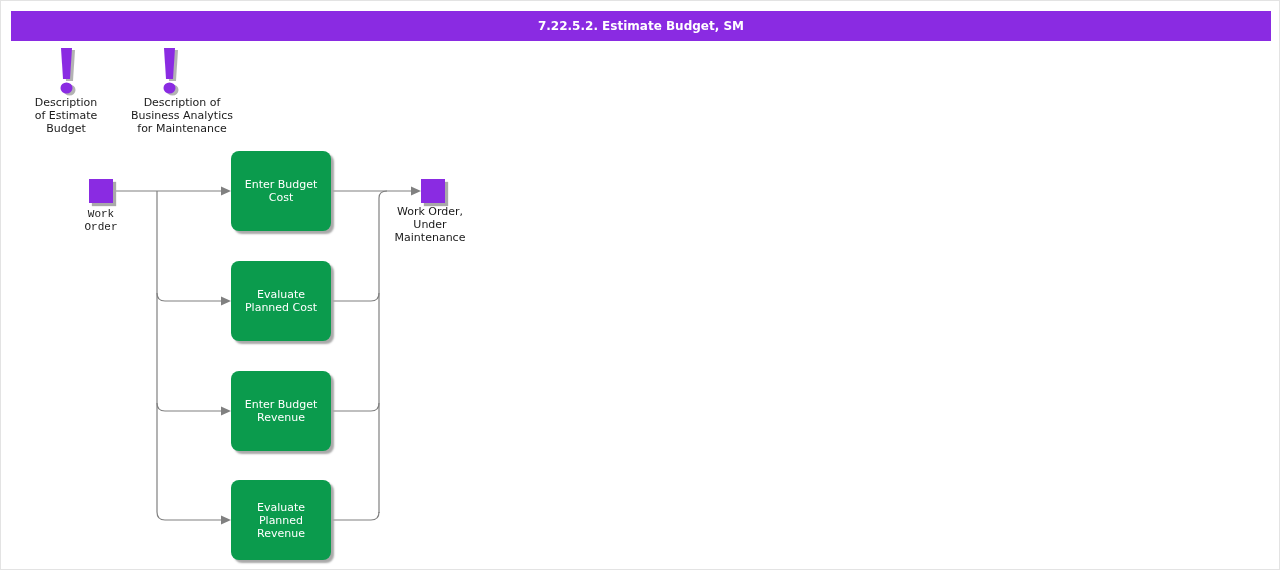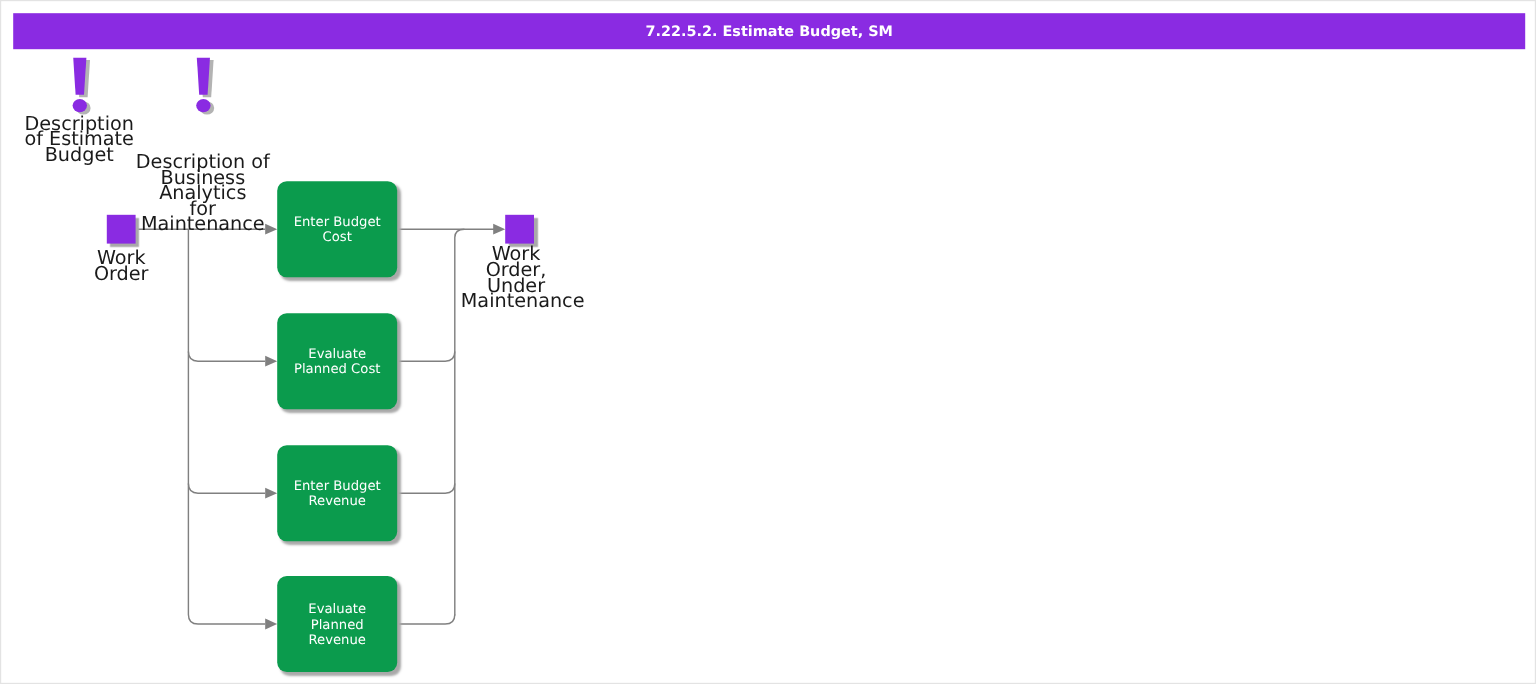--- a/index.html
+++ b/index.html
@@ -48,21 +48,21 @@
   }
   .note-icon {
     position: absolute;
     z-index: 2;
     cursor: pointer;
   }
   .label {
     position: absolute;
     z-index: 2;
     color: var(--text);
-    font-size: 16px;
+    font-size: 11px;
     line-height: 13px;
     text-align: center;
     white-space: pre-line;
   }
   .node-square {
     position: absolute;
     width: 24px; height: 24px;
     background: var(--purple);
     box-shadow: 3px 3px 1px var(--shadow);
     z-index: 2;
@@ -139,26 +139,26 @@
       <g fill="#b3b3b3" transform="translate(3,2)">
         <polygon points="8,0 19,0 17,31 10,31"></polygon>
         <ellipse cx="13.5" cy="40" rx="6" ry="5.5"></ellipse>
       </g>
       <g fill="#8A2BE2">
         <polygon points="8,0 19,0 17,31 10,31"></polygon>
         <ellipse cx="13.5" cy="40" rx="6" ry="5.5"></ellipse>
       </g>
     </svg>
   </div>
-  <div class="label" style="left:103px; top:95px; width:130px;margin-top:32px;">Description of
+  <div class="label" style="left:116px; top:95px; width:130px;">Description of
 Business Analytics
 for Maintenance</div>
 
   <div class="node-square" style="left:88px; top:178px;"></div>
-  <div class="label" style="left:70px; top:207px; width:60px;">Work
+  <div class="label" style="left:70px; top:207px; width:60px;font-family:Liberation Mono, monospace;">Work
 Order</div>
 
   <div class="activity" style="top:150px;">Enter Budget
 Cost</div>
   <div class="activity" style="top:260px;">Evaluate
 Planned Cost</div>
   <div class="activity" style="top:370px;">Enter Budget
 Revenue</div>
   <div class="activity" style="top:479px;">Evaluate
 Planned

